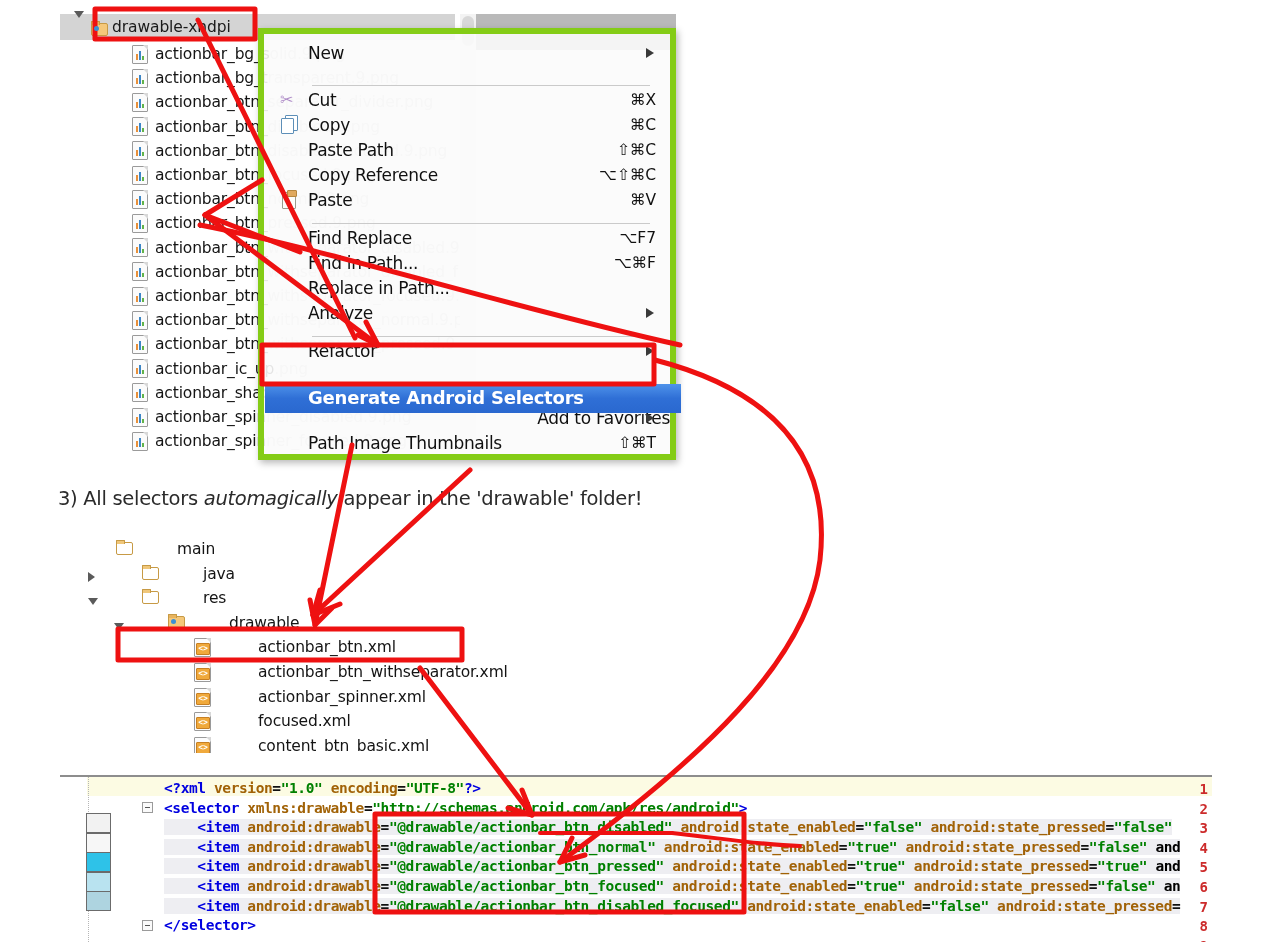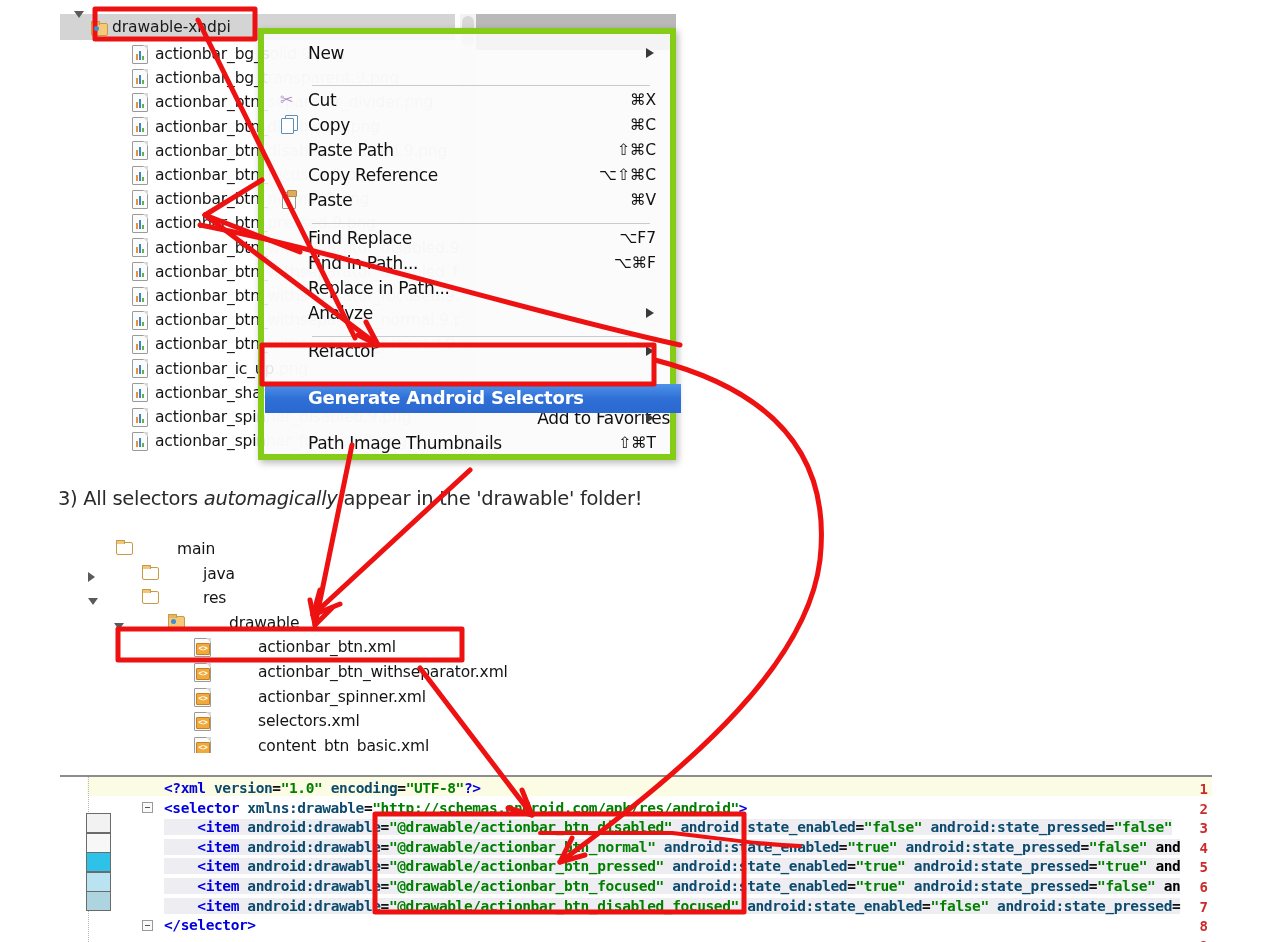--- a/index.html
+++ b/index.html
@@ -232,21 +232,21 @@
     content: ""; position: absolute; left: 2px; top: 4px; width: 5px; height: 1px;
     background: #555;
   }
   .code-line {
     position: absolute; left: 104px; white-space: pre;
     font-family: "DejaVu Sans Mono", monospace; font-size: 14.5px;
     font-weight: bold; letter-spacing: -0.4px;
   }
   .code-line.bgsel { background: #eeeef2; }
   .c-tag   { color: #0000e0; }
-  .c-attr  { color: #0c4a6e; text-align: center; }
+  .c-attr  { color: #a16207; text-align: center; }
   .c-val   { color: #008000; }
   .c-punct { color: #101010; }
 
   
   #annot {
     position: absolute; left: 0; top: 0; width: 1288px; height: 942px;
     pointer-events: none;
   }
 </style>
 </head>
@@ -537,21 +537,21 @@
           <span class="xml-ico">
             <b>&lt;&gt;</b>
           </span>
           <span class="proj-label">actionbar_spinner.xml</span>
         </div>
         <div class="proj-row" style="top: 184.2px; left: 140px;">
           <span style="width:14px;display:inline-block;"></span>
           <span class="xml-ico">
             <b>&lt;&gt;</b>
           </span>
-          <span class="proj-label">selectors.xml</span>
+          <span class="proj-label">focused.xml</span>
         </div>
         <div class="proj-row" style="top: 208.8px; left: 140px;">
           <span style="width:14px;display:inline-block;"></span>
           <span class="xml-ico">
             <b>&lt;&gt;</b>
           </span>
           <span class="proj-label">content_btn_basic.xml</span>
         </div>
       </div>
 

